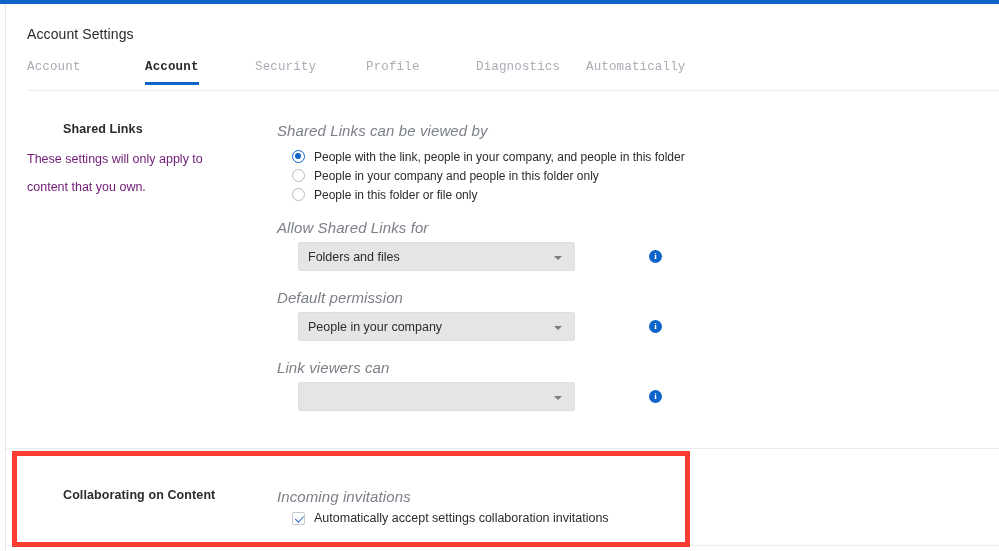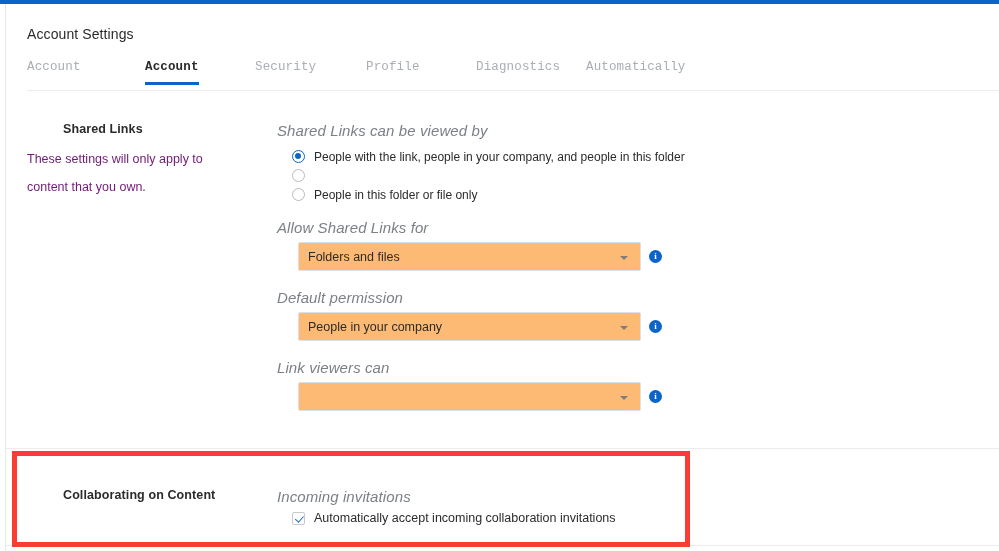--- a/index.html
+++ b/index.html
@@ -160,26 +160,26 @@
     margin-left: 9px;
     font-size: 12px;
     color: #2b2b2b;
     white-space: nowrap;
   }
 
   
   .select {
     position: absolute;
     left: 292px;
-    width: 343px;
+    width: 277px;
     height: 29px;
     box-sizing: border-box;
     border: 1px solid #dcdfe3;
     border-radius: 2px;
-    background: #fdba74;
+    background: #e5e5e5;
     display: flex;
     align-items: center;
     cursor: pointer;
   }
   .select-value {
     margin-left: 9px;
     font-size: 12.5px;
     color: #2b2b2b;
     white-space: nowrap;
   }
@@ -287,20 +287,21 @@
     <div class="sect-desc" style="top:141px">These settings will only apply to content that you own.</div>
 
     <div class="field-label" style="top:118px">Shared Links can be viewed by</div>
 
     <div class="radio-row" style="top:143px">
       <span class="radio checked"></span>
       <span class="radio-label">People with the link, people in your company, and people in this folder</span>
     </div>
     <div class="radio-row" style="top:162px">
       <span class="radio"></span>
+      <span class="radio-label">People in your company and people in this folder only</span>
     </div>
     <div class="radio-row" style="top:181px">
       <span class="radio"></span>
       <span class="radio-label">People in this folder or file only</span>
     </div>
 
     <div class="field-label" style="top:215px">Allow Shared Links for</div>
     <div class="select" style="top:238px">
       <span class="select-value">Folders and files</span>
       <span class="caret"></span>
@@ -323,20 +324,20 @@
 
   <div class="divider" style="top:444px"></div>
 
   <div class="section">
     <div class="sect-label" style="top:484px">Collaborating on Content</div>
 
     <div class="field-label" style="top:484px">Incoming invitations</div>
 
     <div class="check-row" style="top:507px">
       <span class="checkbox checked"></span>
-      <span class="check-label">Automatically accept incoming collaboration invitations</span>
+      <span class="check-label">Automatically accept settings collaboration invitations</span>
     </div>
   </div>
 
   <div class="divider" style="top:541px"></div>
 </div>
 
 <div class="highlight-box" style="left:12px; top:451px; width:678px; height:96px;"></div>
 
 </body></html>

